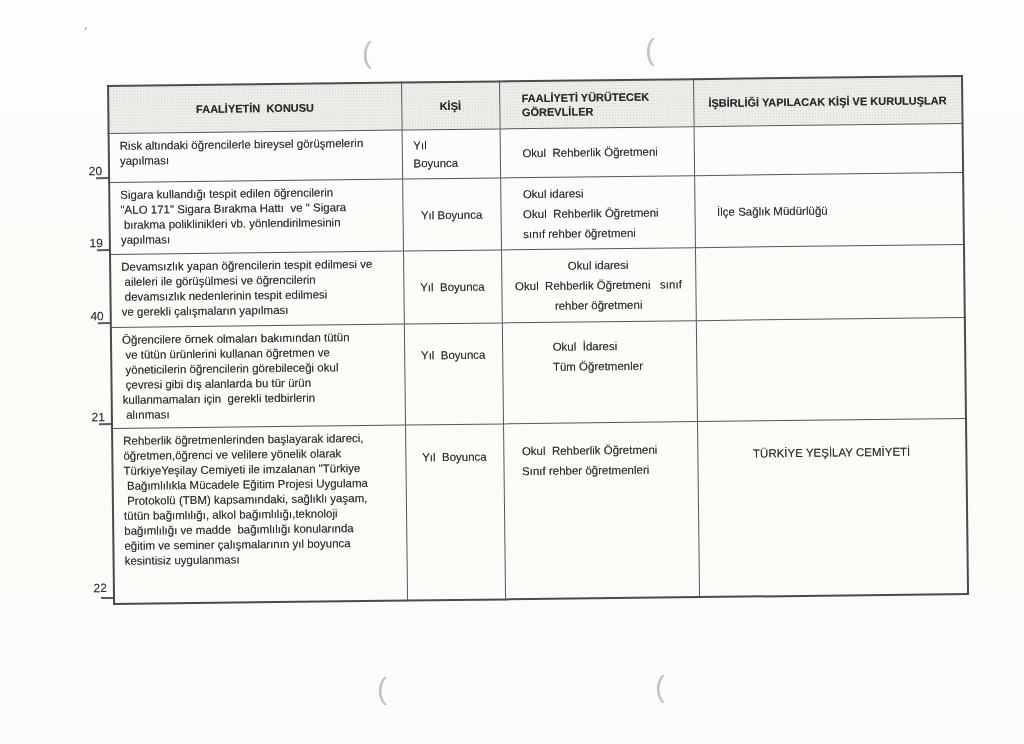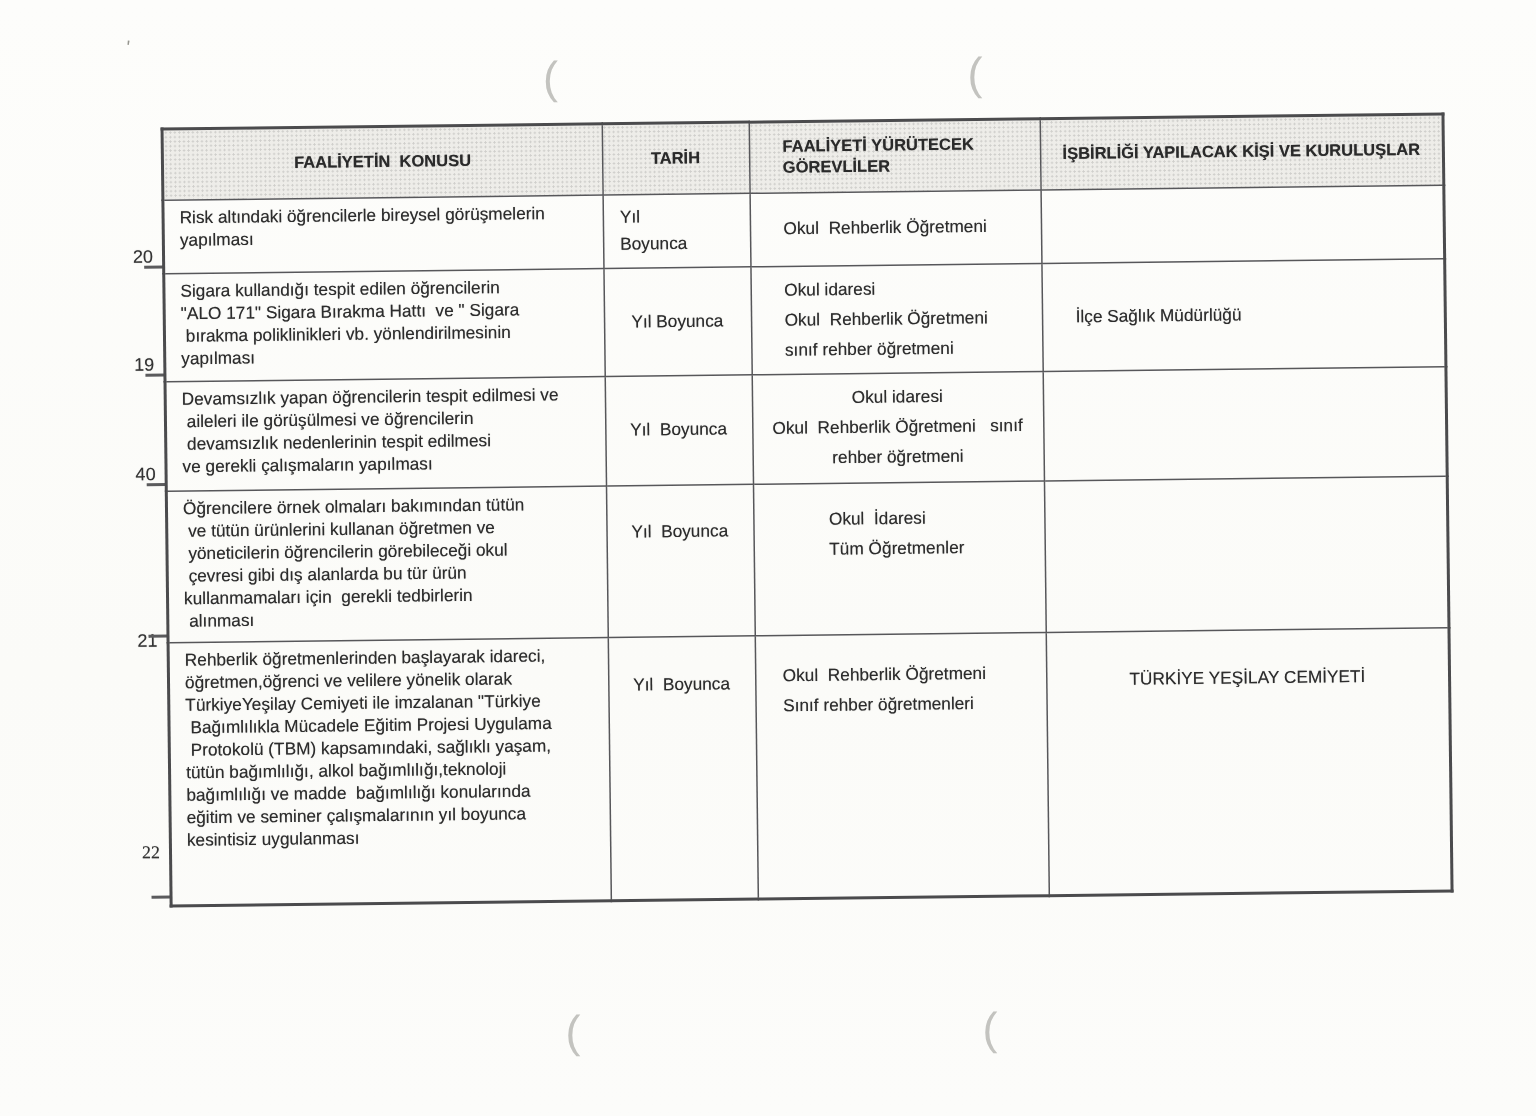--- a/index.html
+++ b/index.html
@@ -66,21 +66,21 @@
   tr.r21 td.gorev{text-align:left;padding-left:50px;vertical-align:top;padding-top:14px;}
   tr.r22 td.tarih{vertical-align:top;padding-top:23px;}
   tr.r22 td.gorev{text-align:left;padding-left:18px;vertical-align:top;padding-top:17px;}
   tr.r22 td.coop{text-align:center;vertical-align:top;padding-top:26px;}
 
   .rownum{
     position:absolute;left:80px;width:24px;
     text-align:right;font-size:12px;line-height:15px;color:#343434;
     text-shadow:0 0 0.5px rgba(45,45,45,0.5);
   }
-  .rn18{top:159px;} .rn19{top:231px;text-align:right;} .rn20{top:304px;} .rn21{top:415px;} .rn22{top:556px;font-family:Liberation Serif, serif;}
+  .rn18{top:159px;} .rn19{top:231px;text-align:right;} .rn20{top:304px;} .rn21{top:405px;} .rn22{top:576px;}
   .tick{
     position:absolute;left:98px;width:13px;height:2px;background:#5b5b5d;
   }
   .tk18{top:172px;} .tk19{top:244px;} .tk20{top:317px;} .tk21{top:418px;} .tk22{top:592px;}
 
   .mark{position:absolute;color:#c3c3bf;pointer-events:none;}
   .mark-quote{left:84px;top:24px;font-size:13px;color:#96968f;transform:rotate(8deg);}
   .mark-p1{left:362px;top:36px;font-size:30px;font-weight:300;}
   .mark-p2{left:645px;top:33px;font-size:30px;font-weight:300;}
   .mark-p3{left:377px;top:672px;font-size:30px;font-weight:300;}
@@ -113,21 +113,21 @@
     <table class="doc">
       <colgroup>
         <col style="width:293px">
         <col style="width:98px">
         <col style="width:194px">
         <col style="width:269px">
       </colgroup>
       <tbody>
           <tr>
         <th class="h-konu">FAALİYETİN  KONUSU</th>
-        <th class="h-tarih">TARİH</th>
+        <th class="h-tarih">KİŞİ</th>
         <th class="h-gorev">FAALİYETİ YÜRÜTECEK
 GÖREVLİLER</th>
         <th class="h-coop">İŞBİRLİĞİ YAPILACAK KİŞİ VE KURULUŞLAR</th>
       </tr>
       <tr class="r18">
         <td class="konu">Risk altındaki öğrencilerle bireysel görüşmelerin
 yapılması</td>
         <td class="tarih">Yıl
 Boyunca</td>
         <td class="gorev">Okul  Rehberlik Öğretmeni</td>

